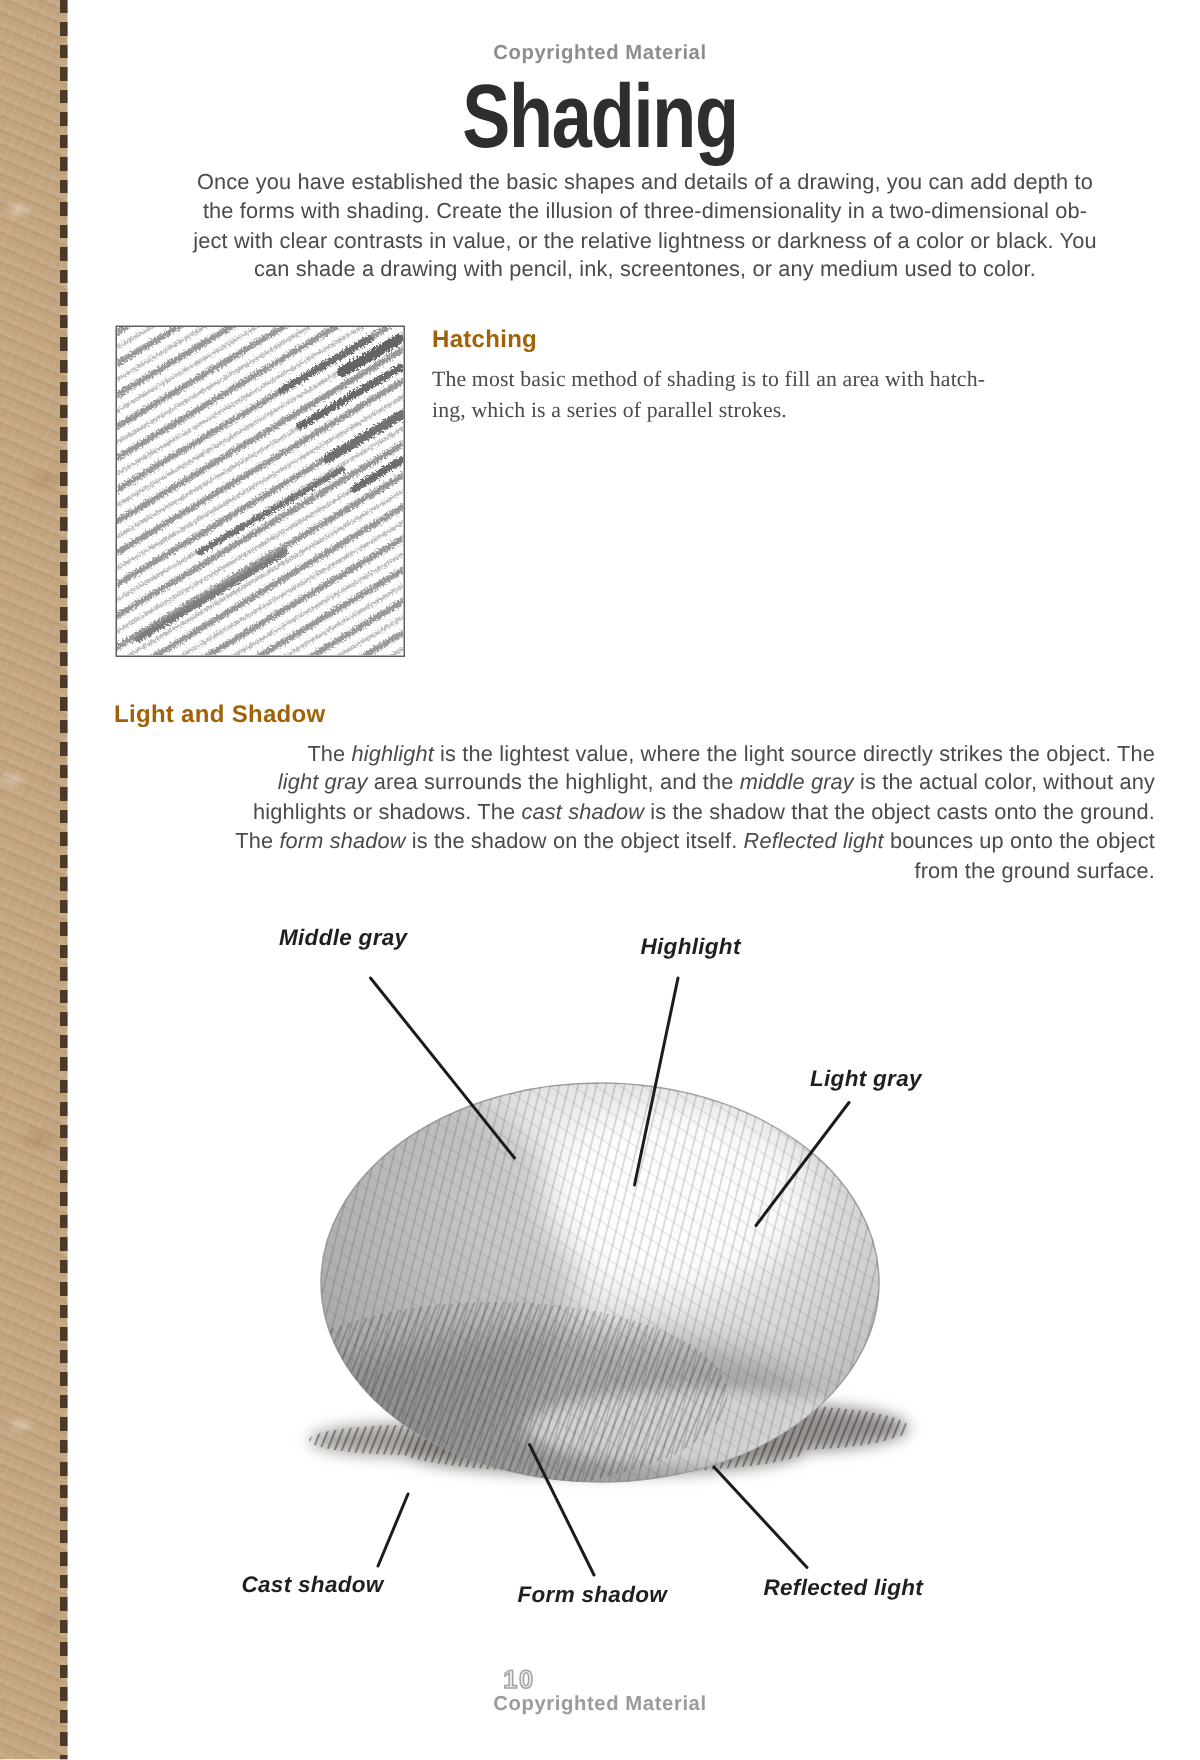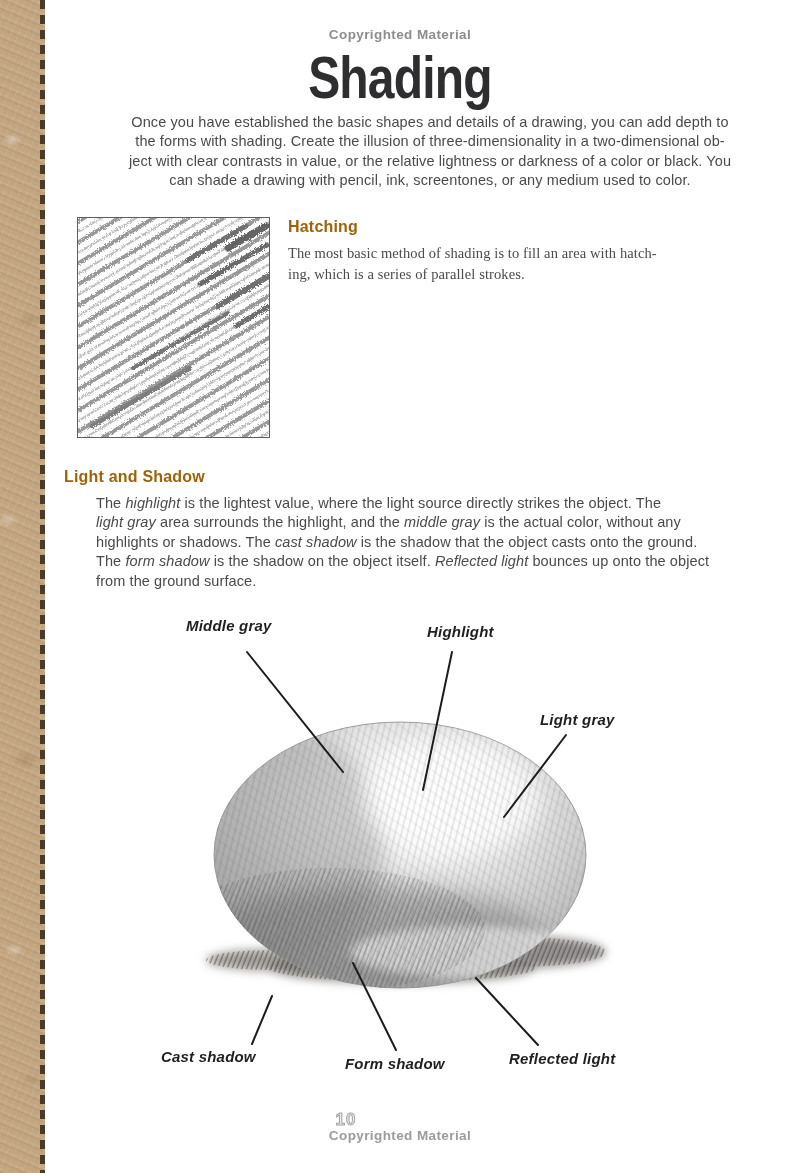--- a/index.html
+++ b/index.html
@@ -46,22 +46,22 @@
   .para{
     position:absolute;margin:0;color:#4a4a4a;
     font-size:14.5px;line-height:19.4px;letter-spacing:.1px;white-space:pre-line;
   }
   .intro{left:80px;top:113px;width:700px;text-align:center;}
   .h2{
     position:absolute;margin:0;font-size:16px;font-weight:700;color:#a16207;letter-spacing:.2px;
   }
   .hatch-head{left:288px;top:218px;}
   .hatch-body{left:288px;top:243px;width:460px;line-height:21px;font-family:Liberation Serif, serif;}
-  .ls-head{left:64px;top:468px;}
-  .ls-body{left:96px;top:494px;width:690px;white-space:normal;}
+  .ls-head{left:76px;top:468px;}
+  .ls-body{left:80px;top:494px;width:690px;white-space:normal;text-align:right;}
   .it{font-style:italic;}
   
   .hatch-fig{
     position:absolute;left:77px;top:217px;width:193px;height:221px;
     border:1px solid #5f5f5f;box-sizing:border-box;background:#fff;
   }
   
   .diagram{position:absolute;left:0;top:600px;width:800px;height:500px;}
   .lbl{
     position:absolute;font-size:15px;font-weight:700;font-style:italic;

